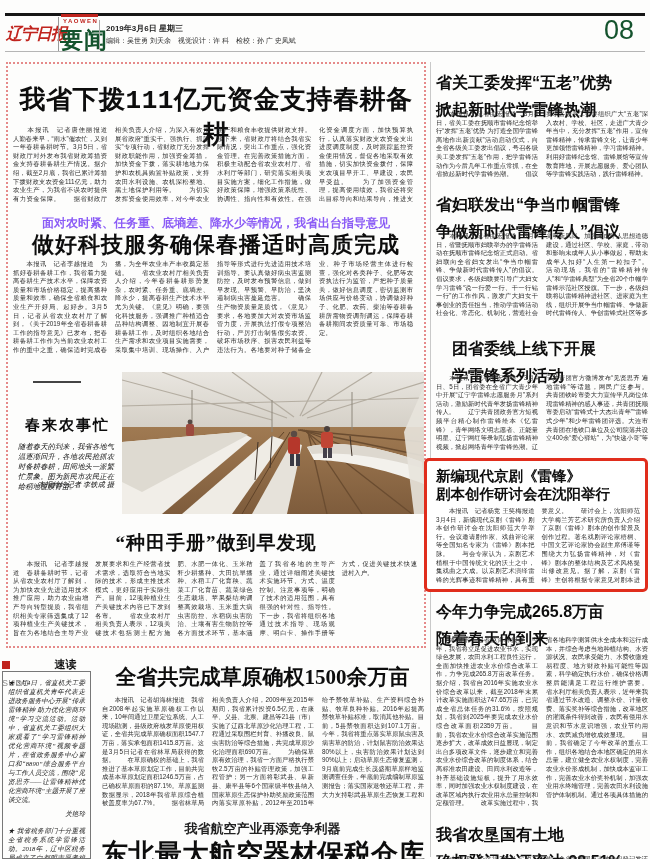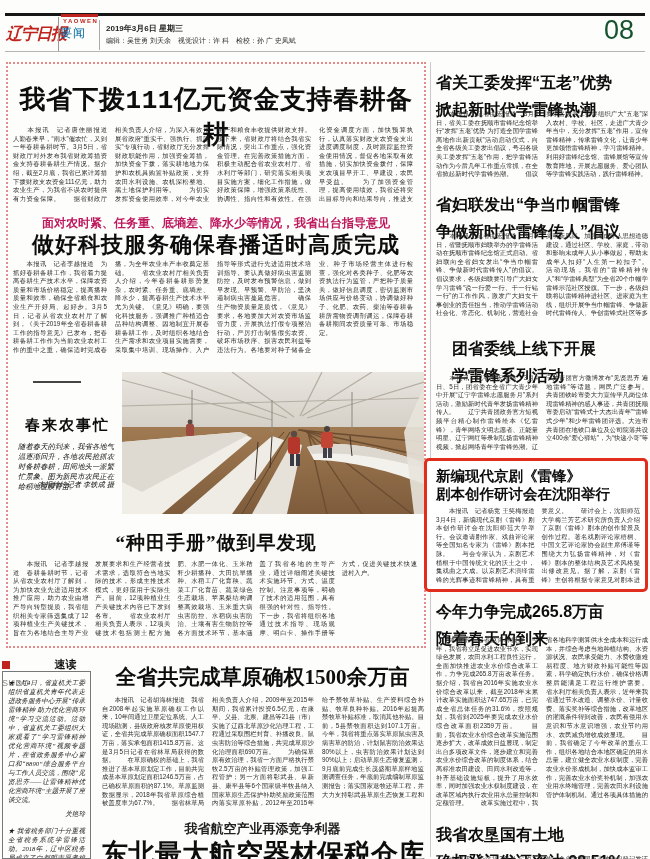--- a/index.html
+++ b/index.html
@@ -10,33 +10,33 @@
   .abs{position:absolute;}
   
   .top-rule{left:5px;top:13px;width:640px;height:3px;background:#161616;}
   .mast-hairline{left:5px;top:51px;width:640px;height:1px;background:#b5b5b5;}
   .logo{left:6px;top:20px;width:52px;height:30px;
     font-family:"DejaVu Serif",serif;font-style:italic;font-weight:bold;
     font-size:16px;letter-spacing:-1px;color:#c0241e;line-height:28px;white-space:nowrap;}
   .mast-div1{left:58px;top:17px;width:1px;height:34px;background:#999;}
   .yaowen-bar{left:61px;top:14px;width:37px;height:3px;background:#c0241e;}
   .yaowen-en{left:63px;top:18px;font-size:6px;font-weight:bold;color:#c0241e;letter-spacing:1.5px;}
-  .yaowen-cn{left:60px;top:25px;font-size:12px;font-weight:400;color:#0369a1;letter-spacing:1px;}
+  .yaowen-cn{left:60px;top:25px;font-size:23px;font-weight:700;color:#14532d;letter-spacing:1px;}
   .mast-div2{left:99px;top:20px;width:1px;height:30px;background:#aaa;}
   .mast-date{left:106px;top:23px;font-size:8px;font-weight:bold;color:#222;}
   .mast-credits{left:106px;top:36px;font-size:7px;color:#333;}
   .page-num{left:594px;top:15px;width:50px;text-align:center;font-size:27px;color:#14532d;font-weight:500;}
   
   .dotted-box{left:6px;top:62px;width:420px;height:586px;border:2px dotted #e58a8a;box-sizing:border-box;}
   .hl{white-space:pre-line;}
   .lead-hl{left:16px;top:82px;width:400px;text-align:center;font-size:26px;font-weight:900;
     color:#0d0d0d;letter-spacing:0.5px;font-family:Liberation Mono, monospace;}
   .body-txt{font-size:6.3px;line-height:8.6px;color:#2b2b2b;text-align:justify;overflow:hidden;column-fill:auto;}
   .lead-body{left:13px;top:126px;width:400px;height:80px;column-count:4;column-gap:8px;}
-  .tech-kicker{left:16px;top:215px;width:400px;text-align:center;font-size:12px;font-weight:bold;color:#be185d;}
+  .tech-kicker{left:16px;top:215px;width:400px;text-align:center;font-size:12px;font-weight:bold;color:#8b5cf6;}
   .tech-hl{left:16px;top:230px;width:400px;text-align:center;font-size:22px;font-weight:900;
     font-family:"Liberation Serif",serif;color:#0d0d0d;letter-spacing:1px;}
   .tech-body{left:13px;top:260px;width:400px;height:101px;column-count:4;column-gap:8px;}
   
   .cap-rule{left:33px;top:381px;width:48px;height:2px;background:#444;}
   .cap-title{left:20px;top:416px;width:95px;font-family:"Liberation Serif",serif;
     font-weight:900;font-size:15px;color:#0d0d0d;letter-spacing:2px;text-align:center;}
   .cap-text{left:18px;top:442px;width:96px;font-family:"Liberation Serif",serif;font-style:italic;
     font-size:7.3px;line-height:10px;color:#111;text-align:justify;}
   .cap-credit{left:18px;top:480px;width:96px;font-family:"Liberation Serif",serif;font-style:italic;

